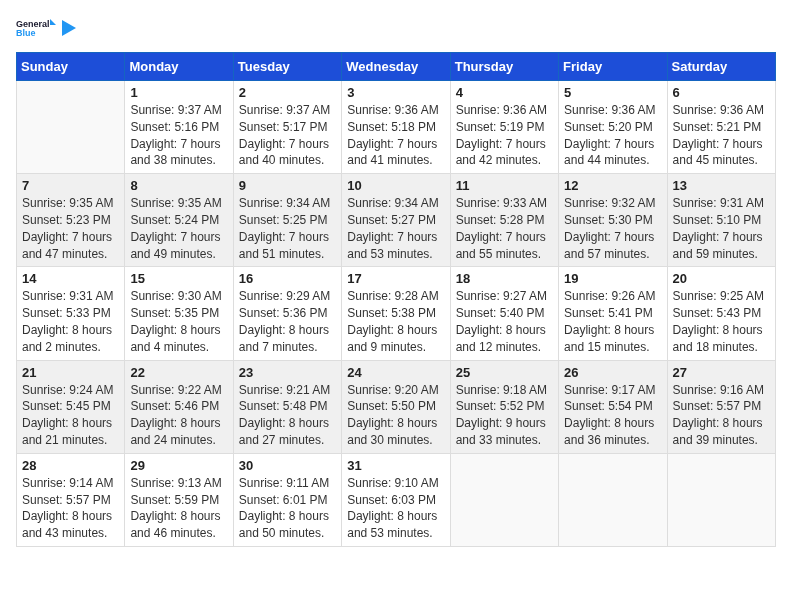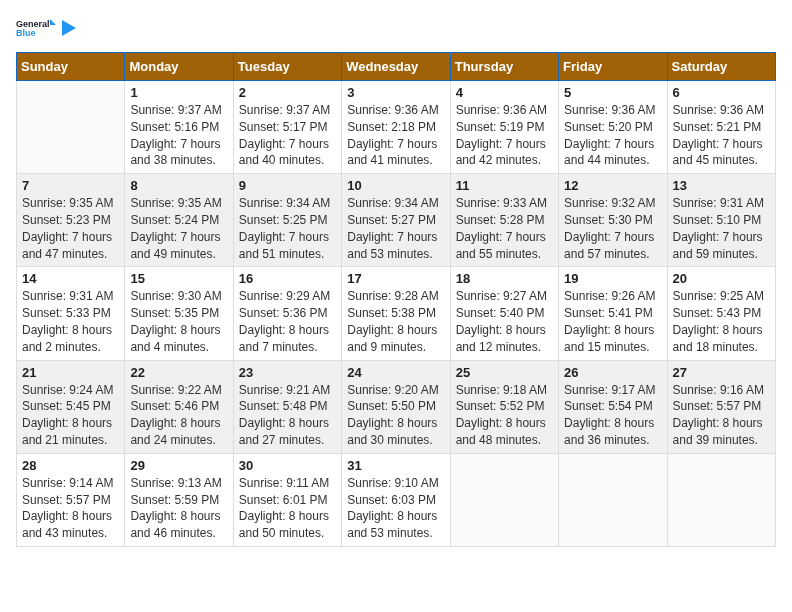--- a/index.html
+++ b/index.html
@@ -36,21 +36,21 @@
     .title-area h2 {
       font-size: 15px;
       font-weight: normal;
       color: #444;
     }
     .calendar {
       width: 100%;
       border-collapse: collapse;
     }
     .calendar th {
-      background: #a16207;
+      background: #1d4ed8;
       color: #fff;
       font-size: 13px;
       font-weight: bold;
       padding: 6px 4px;
       text-align: left;
       border: 1px solid #1565c0;
     }
     .calendar td {
       border: 1px solid #ddd;
       vertical-align: top;
@@ -131,21 +131,21 @@
           <div class="cell-text">
             <div>Sunrise: 9:37 AM</div>
             <div>Sunset: 5:17 PM</div>
             <div>Daylight: 7 hours and 40 minutes.</div>
           </div>
         </td>
         <td>
           <span class="day-num">3</span>
           <div class="cell-text">
             <div>Sunrise: 9:36 AM</div>
-            <div>Sunset: 2:18 PM</div>
+            <div>Sunset: 5:18 PM</div>
             <div>Daylight: 7 hours and 41 minutes.</div>
           </div>
         </td>
         <td>
           <span class="day-num">4</span>
           <div class="cell-text">
             <div>Sunrise: 9:36 AM</div>
             <div>Sunset: 5:19 PM</div>
             <div>Daylight: 7 hours and 42 minutes.</div>
           </div>
@@ -314,21 +314,21 @@
             <div>Sunrise: 9:20 AM</div>
             <div>Sunset: 5:50 PM</div>
             <div>Daylight: 8 hours and 30 minutes.</div>
           </div>
         </td>
         <td>
           <span class="day-num">25</span>
           <div class="cell-text">
             <div>Sunrise: 9:18 AM</div>
             <div>Sunset: 5:52 PM</div>
-            <div>Daylight: 8 hours and 48 minutes.</div>
+            <div>Daylight: 9 hours and 33 minutes.</div>
           </div>
         </td>
         <td>
           <span class="day-num">26</span>
           <div class="cell-text">
             <div>Sunrise: 9:17 AM</div>
             <div>Sunset: 5:54 PM</div>
             <div>Daylight: 8 hours and 36 minutes.</div>
           </div>
         </td>

